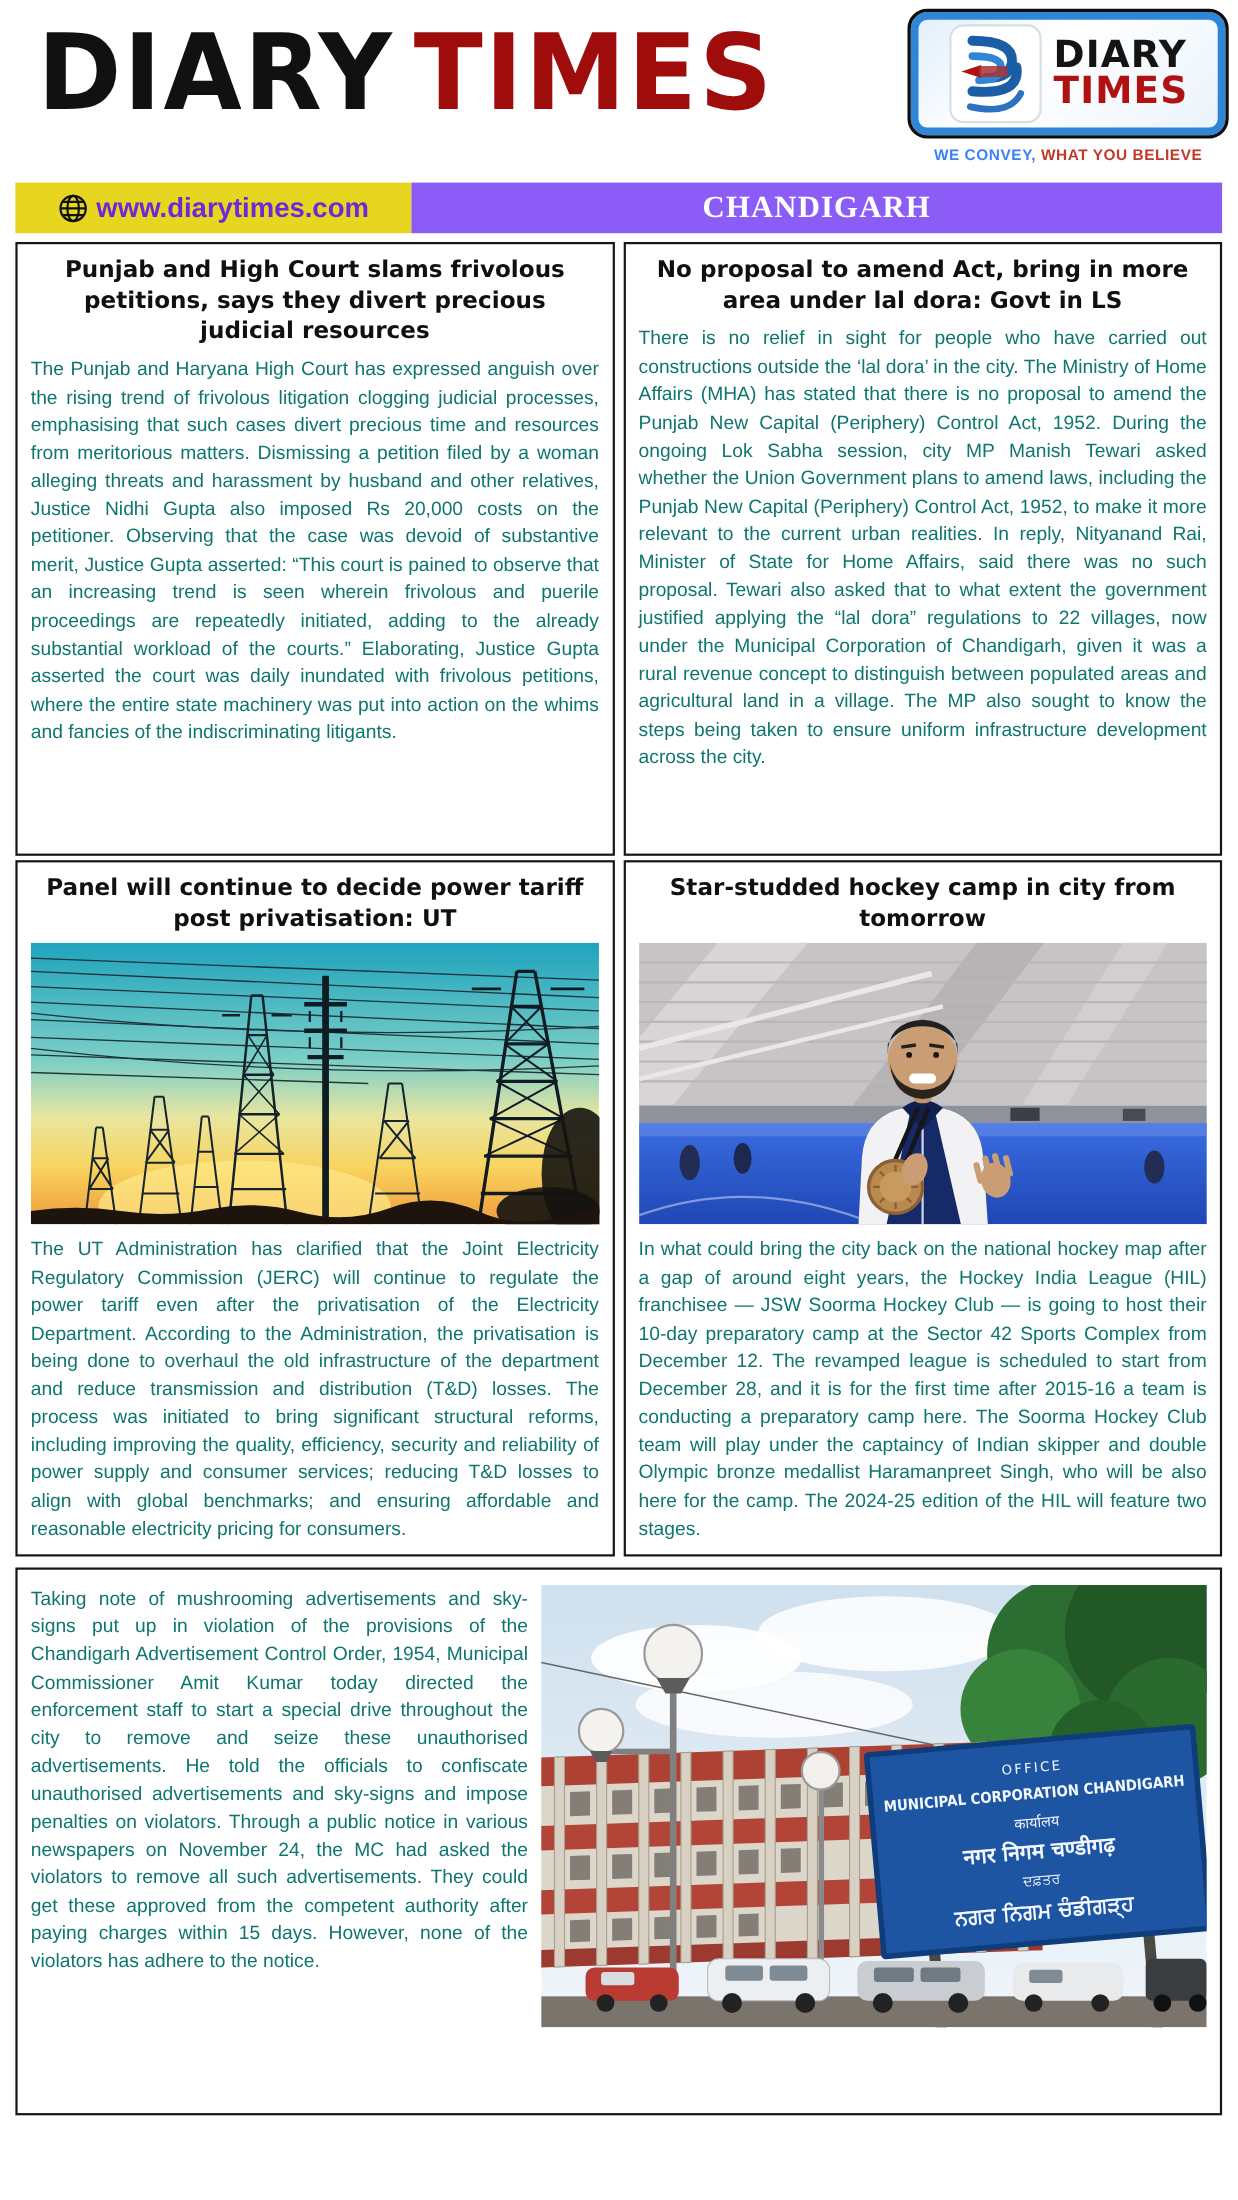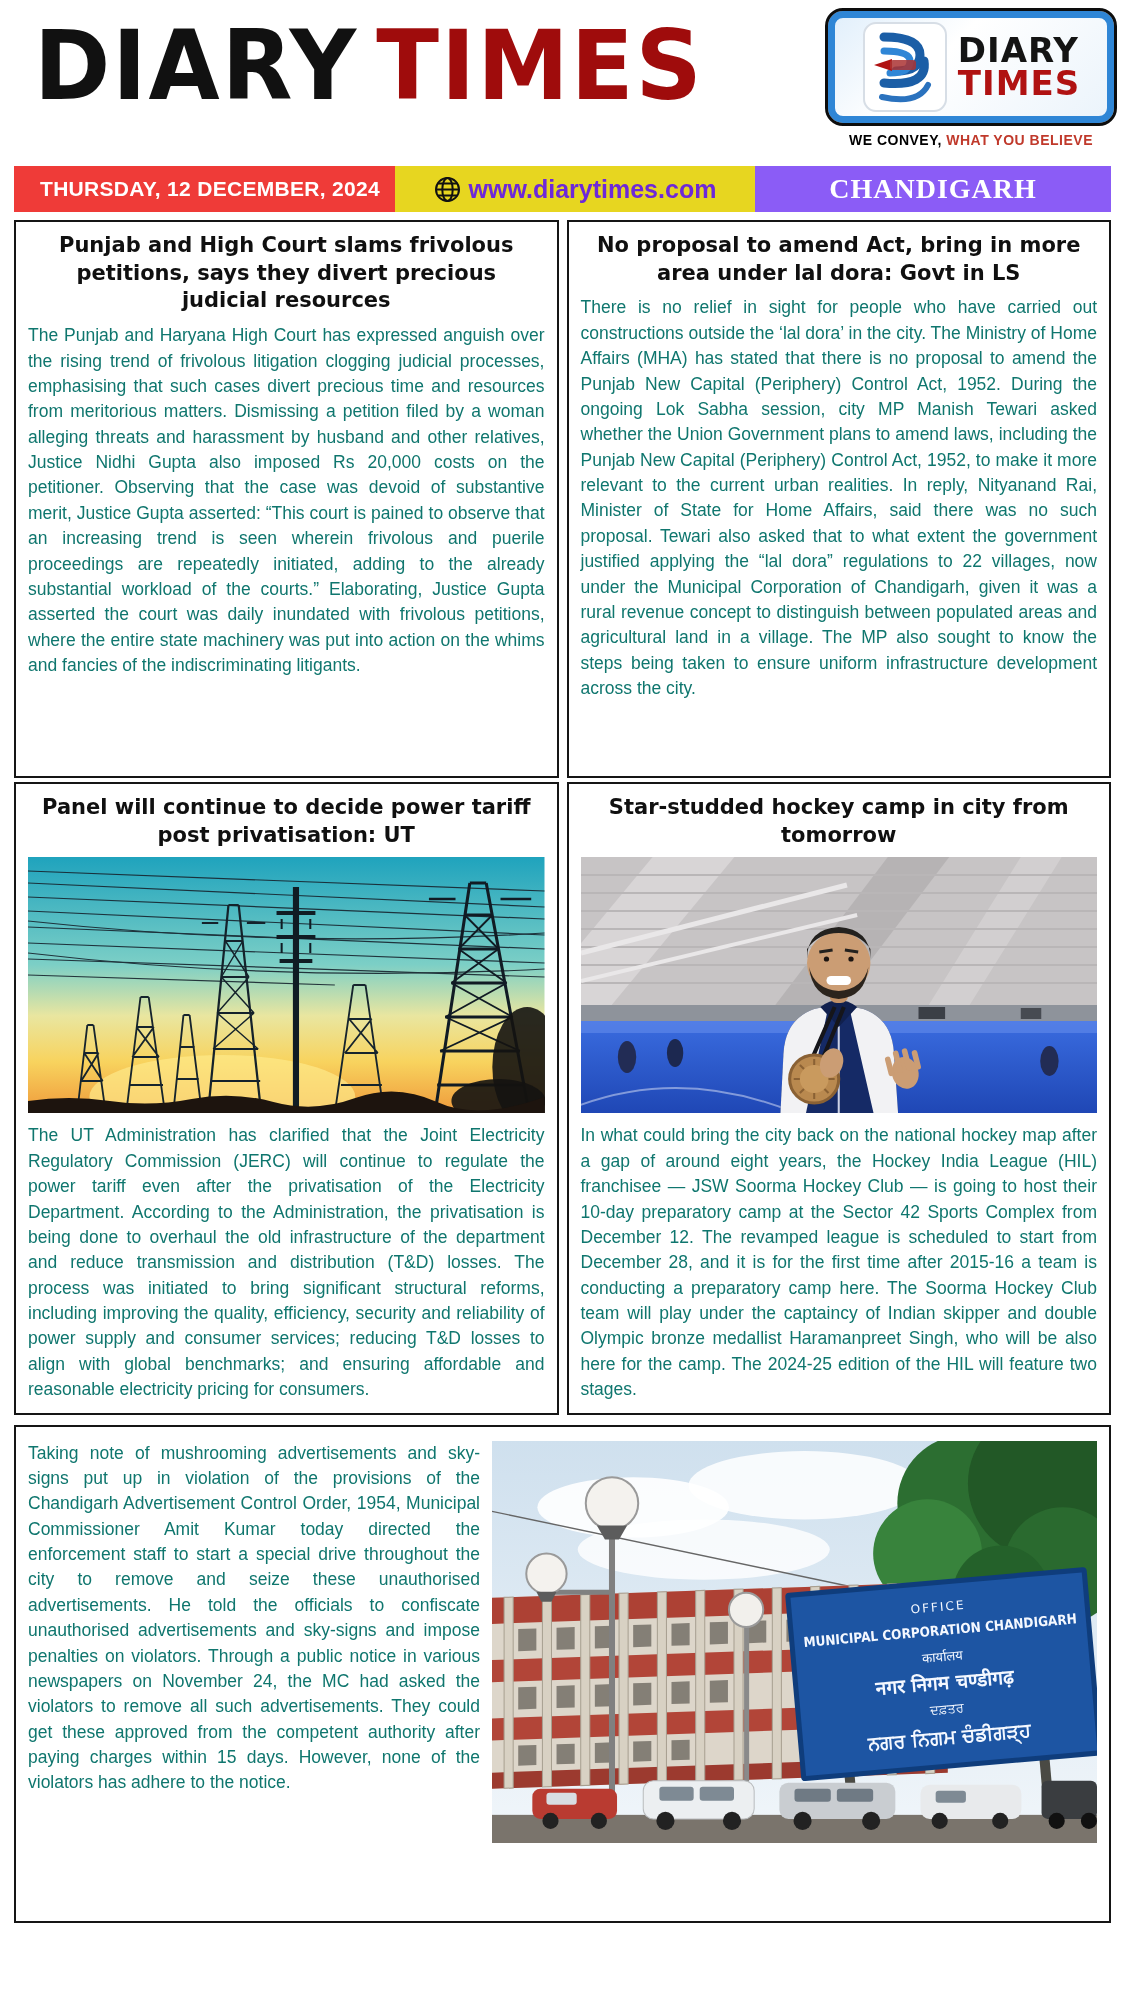--- a/index.html
+++ b/index.html
@@ -18,21 +18,21 @@
   .logo-block { position: absolute; right: 8px; top: 8px; width: 292px; text-align: center; }
   .logo-box { height: 118px; border: 3px solid #0d0d0d; border-radius: 18px;
     box-shadow: inset 0 0 0 7px #2f86d6; background: linear-gradient(135deg,#dfeefb 0%,#ffffff 40%,#eaf3fb 100%);
     display: flex; align-items: center; justify-content: center; gap: 10px; padding: 8px; }
   .logo-mark { width: 86px; height: 92px; flex: 0 0 auto; }
   .logo-words { text-align: left; font-family: "DejaVu Sans", sans-serif; font-weight: bold;
     font-size: 34px; line-height: 0.98; letter-spacing: 1px; }
   .logo-words .lw-black { color: #141414; display: block; }
   .logo-words .lw-red { color: #b01212; display: block; }
   .tagline { margin-top: 6px; font-size: 14px; font-weight: bold; letter-spacing: .5px; }
-  .tagline .tag-blue { color: #000000; }
+  .tagline .tag-blue { color: #3b82f6; }
   .tagline .tag-red { color: #c0392b; }
 
   
   .datebar { height: 46px; margin: 4px 14px 8px; display: flex; }
   .db-left { flex: 0 0 381px; background: #ef3b38; color: #fff; display: flex; align-items: center;
     padding-left: 26px; font-weight: bold; font-size: 21px; letter-spacing: .3px; }
   .db-mid { flex: 0 0 360px; background: #e7d620; color: #6d28d9; display: flex; align-items: center;
     justify-content: center; gap: 8px; font-weight: bold; font-size: 25px; }
   .db-right { flex: 1; background: #8b5cf6; color: #fff; display: flex; align-items: center;
     justify-content: center; font-family: "Liberation Serif", serif; font-weight: bold;
@@ -81,21 +81,20 @@
           <span class="lw-red">TIMES</span>
         </div>
       </div>
       <div class="tagline">
         <span class="tag-blue">WE CONVEY,</span><span class="tag-red"> WHAT YOU BELIEVE</span>
       </div>
     </div>
   </header>
 
   <div class="datebar">
-    <div class="db-left">THURSDAY, 12 DECEMBER, 2024</div>
     <div class="db-mid">
       <svg width="27" height="27" viewBox="0 0 27 27">
         <circle cx="13.5" cy="13.5" r="11.5" fill="none" stroke="#111" stroke-width="2"></circle>
         <ellipse cx="13.5" cy="13.5" rx="5.2" ry="11.5" fill="none" stroke="#111" stroke-width="2"></ellipse>
         <line x1="2" y1="13.5" x2="25" y2="13.5" stroke="#111" stroke-width="2"></line>
         <line x1="3.5" y1="7.5" x2="23.5" y2="7.5" stroke="#111" stroke-width="2"></line>
         <line x1="3.5" y1="19.5" x2="23.5" y2="19.5" stroke="#111" stroke-width="2"></line>
       </svg>
       <span>www.diarytimes.com</span>
     </div>

